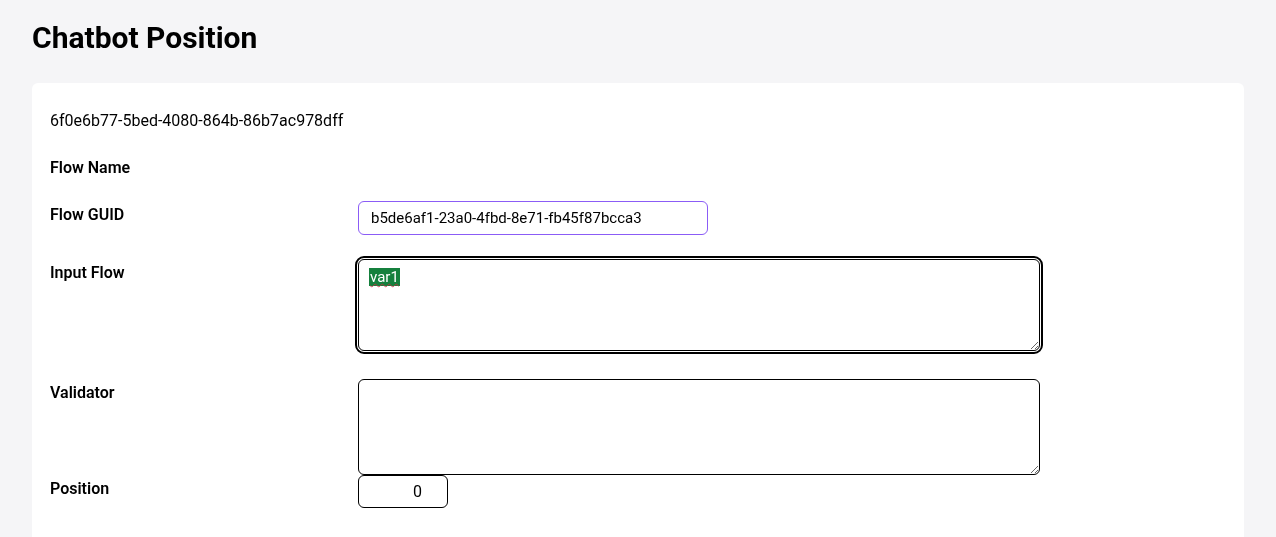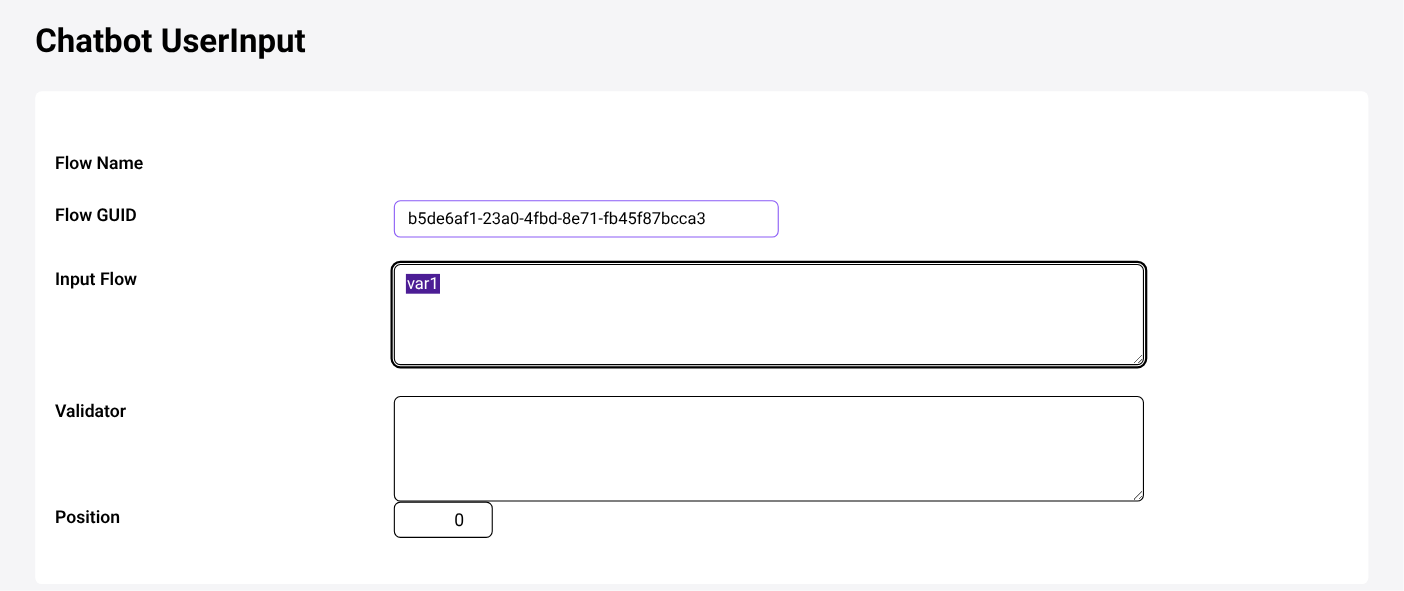--- a/index.html
+++ b/index.html
@@ -78,23 +78,24 @@
     .input-number {
       width: 90px;
       padding: 6px 10px;
       font-size: 16px;
       border: 1px solid #000;
       border-radius: 6px;
       font-family: inherit;
       text-align: right;
     }
     .selection-highlight {
-      background: #4c1d95;
+      background: #15803d;
       color: #fff;
       padding: 0 1px;
+      text-decoration: underline;
       text-decoration-color: rgba(200,40,60,0.8);
       text-decoration-style: wavy;
       text-decoration-thickness: 1px;
     }
     .textarea-content-wrap {
       position: relative;
       display: inline-block;
     }
     .textarea-fake-content {
       position: absolute;
@@ -102,25 +103,26 @@
       left: 11px;
       font-size: 15px;
       pointer-events: none;
       font-family: inherit;
     }
   </style>
 </head>
 <body>
 
 <div class="page-container">
-  <h1 class="page-title">Chatbot UserInput</h1>
+  <h1 class="page-title">Chatbot Position</h1>
 
   <div class="card">
 
     <div class="form-row">
+      <div class="form-value-text">6f0e6b77-5bed-4080-864b-86b7ac978dff</div>
     </div>
 
     <div class="form-row">
       <div class="form-label">Flow Name</div>
       <div class="form-value-text"></div>
     </div>
 
     <div class="form-row">
       <div class="form-label">Flow GUID</div>
       <input type="text" class="input-text" value="b5de6af1-23a0-4fbd-8e71-fb45f87bcca3" style="">

